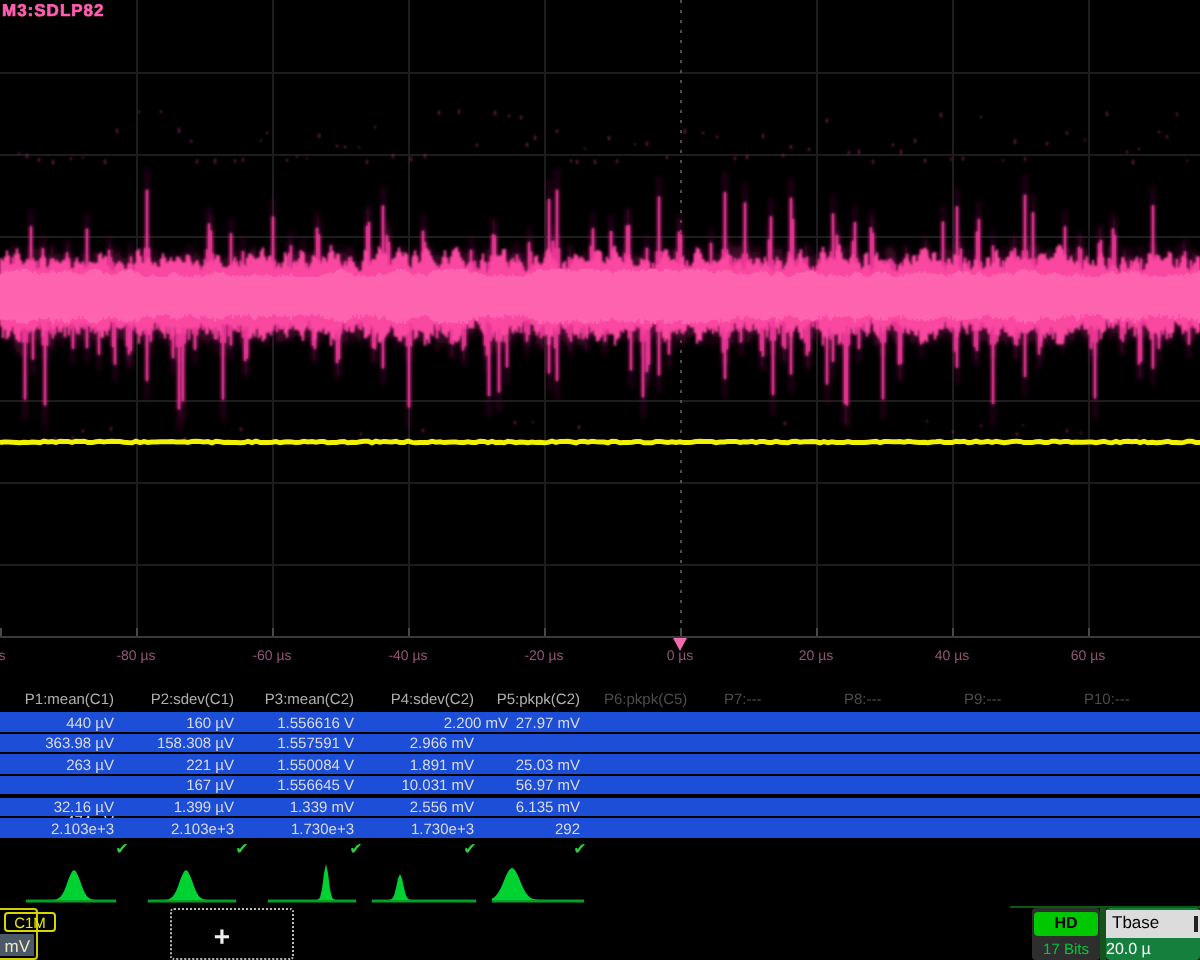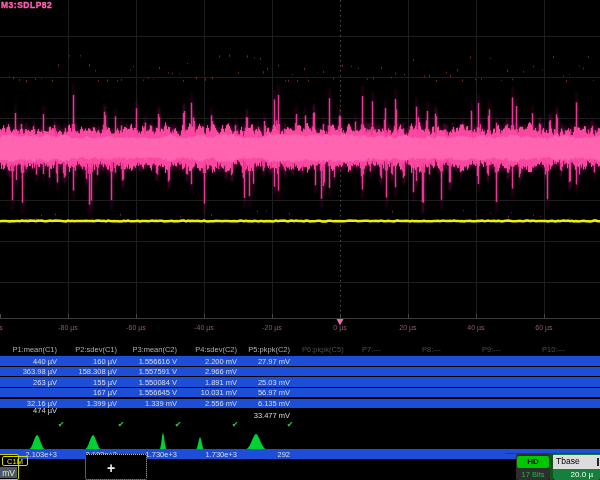--- a/index.html
+++ b/index.html
@@ -103,52 +103,52 @@
       <div class="thd" style="left:300px;">P6:pkpk(C5)</div>
       <div class="thd" style="left:360px;">P7:---</div>
       <div class="thd" style="left:420px;">P8:---</div>
       <div class="thd" style="left:480px;">P9:---</div>
       <div class="thd" style="left:540px;">P10:---</div>
     </div>
 <div class="tr" style="top:356.0px;">
       <div class="td" style="left:0px;width:57px;">440 µV</div>
       <div class="td" style="left:60px;width:57px;">160 µV</div>
       <div class="td" style="left:120px;width:57px;">1.556616 V</div>
-      <div class="td" style="left:180px;width:57px;">2.200 mV</div>
+      <div class="td" style="left:197px;width:57px;">2.200 mV</div>
       <div class="td" style="left:240px;width:50px;">27.97 mV</div>
     </div>
     <div class="tr" style="top:366.6px;">
       <div class="td" style="left:0px;width:57px;">363.98 µV</div>
       <div class="td" style="left:60px;width:57px;">158.308 µV</div>
       <div class="td" style="left:120px;width:57px;">1.557591 V</div>
       <div class="td" style="left:180px;width:57px;">2.966 mV</div>
       <div class="td" style="left:240px;width:50px;margin-top:44px;">33.477 mV</div>
     </div>
     <div class="tr" style="top:377.3px;">
       <div class="td" style="left:0px;width:57px;">263 µV</div>
-      <div class="td" style="left:60px;width:57px;">155 µV</div>
+      <div class="td" style="left:60px;width:57px;">221 µV</div>
       <div class="td" style="left:120px;width:57px;">1.550084 V</div>
       <div class="td" style="left:180px;width:57px;">1.891 mV</div>
       <div class="td" style="left:240px;width:50px;">25.03 mV</div>
     </div>
     <div class="tr" style="top:387.9px;">
       <div class="td" style="left:0px;width:57px;margin-top:18px;">474 µV</div>
       <div class="td" style="left:60px;width:57px;">167 µV</div>
       <div class="td" style="left:120px;width:57px;">1.556645 V</div>
       <div class="td" style="left:180px;width:57px;">10.031 mV</div>
       <div class="td" style="left:240px;width:50px;">56.97 mV</div>
     </div>
     <div class="tr" style="top:398.6px;">
       <div class="td" style="left:0px;width:57px;">32.16 µV</div>
       <div class="td" style="left:60px;width:57px;">1.399 µV</div>
       <div class="td" style="left:120px;width:57px;">1.339 mV</div>
       <div class="td" style="left:180px;width:57px;">2.556 mV</div>
       <div class="td" style="left:240px;width:50px;">6.135 mV</div>
     </div>
-    <div class="tr" style="top:409.2px;margin-top:40px;">
+    <div class="tr" style="top:409.2px;">
       <div class="td" style="left:0px;width:57px;">2.103e+3</div>
       <div class="td" style="left:60px;width:57px;">2.103e+3</div>
       <div class="td" style="left:120px;width:57px;">1.730e+3</div>
       <div class="td" style="left:180px;width:57px;">1.730e+3</div>
       <div class="td" style="left:240px;width:50px;">292</div>
     </div>
 <div class="chk" style="left:56px;">✔</div>
     <div class="chk" style="left:116px;">✔</div>
     <div class="chk" style="left:173px;">✔</div>
     <div class="chk" style="left:230px;">✔</div>
@@ -162,14 +162,14 @@
 </div>
 <div style="position:absolute;left:505px;top:453px;width:95px;height:1px;background:#0a5a14;"></div>
 <div class="box" style="left:516px;width:34px;background:#2e2e2e;">
   <div style="position:absolute;left:1px;top:2px;right:1px;height:12px;background:#00c800;color:#000;font-size:8px;font-weight:bold;text-align:center;line-height:12px;border-radius:2px;">HD</div>
   <div style="position:absolute;left:0;top:15px;right:0;bottom:0;color:#00c83c;font-size:7.5px;text-align:center;line-height:11px;">17 Bits</div>
 </div>
 <div style="position:absolute;left:550px;top:454px;width:3px;height:26px;background:#15521c;"></div>
 <div class="box" style="left:553px;width:47px;background:#15803d;">
   <div style="position:absolute;left:0;top:1px;right:0;height:14px;background:#dcdcdc;color:#000;font-size:8.5px;text-align:left;padding-left:3px;line-height:13px;">Tbase</div>
   <div style="position:absolute;right:1px;top:4px;width:2px;height:8px;background:#222;"></div>
-  <div style="position:absolute;left:0;top:16px;right:0;bottom:0;color:#fff;font-size:8px;text-align:right;padding-right:7px;line-height:10px;">20.0 µ</div>
+  <div style="position:absolute;left:0;top:16px;right:0;bottom:0;color:#fff;font-size:8px;padding-right:7px;line-height:10px;">20.0 µ</div>
 </div>
 </div>
 </body></html>

